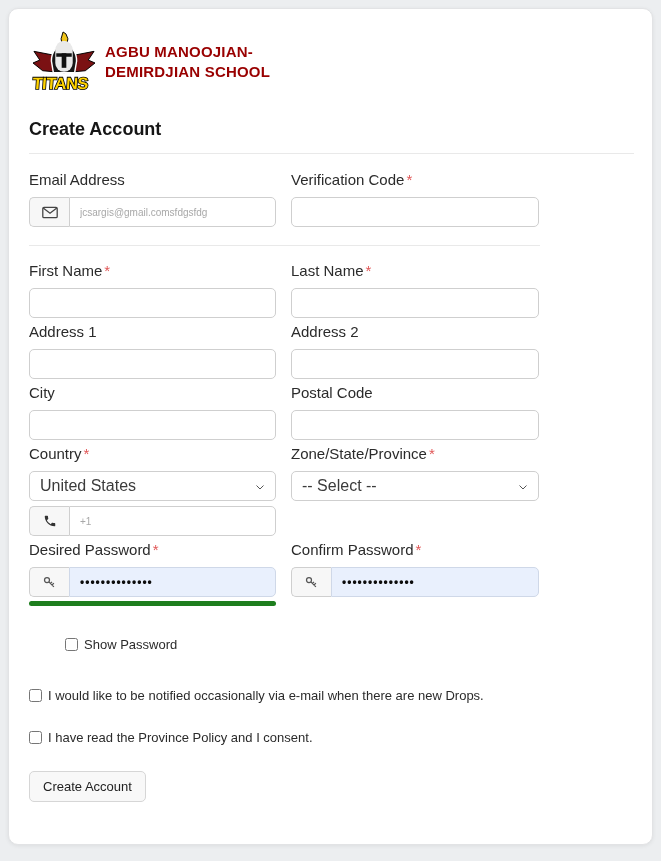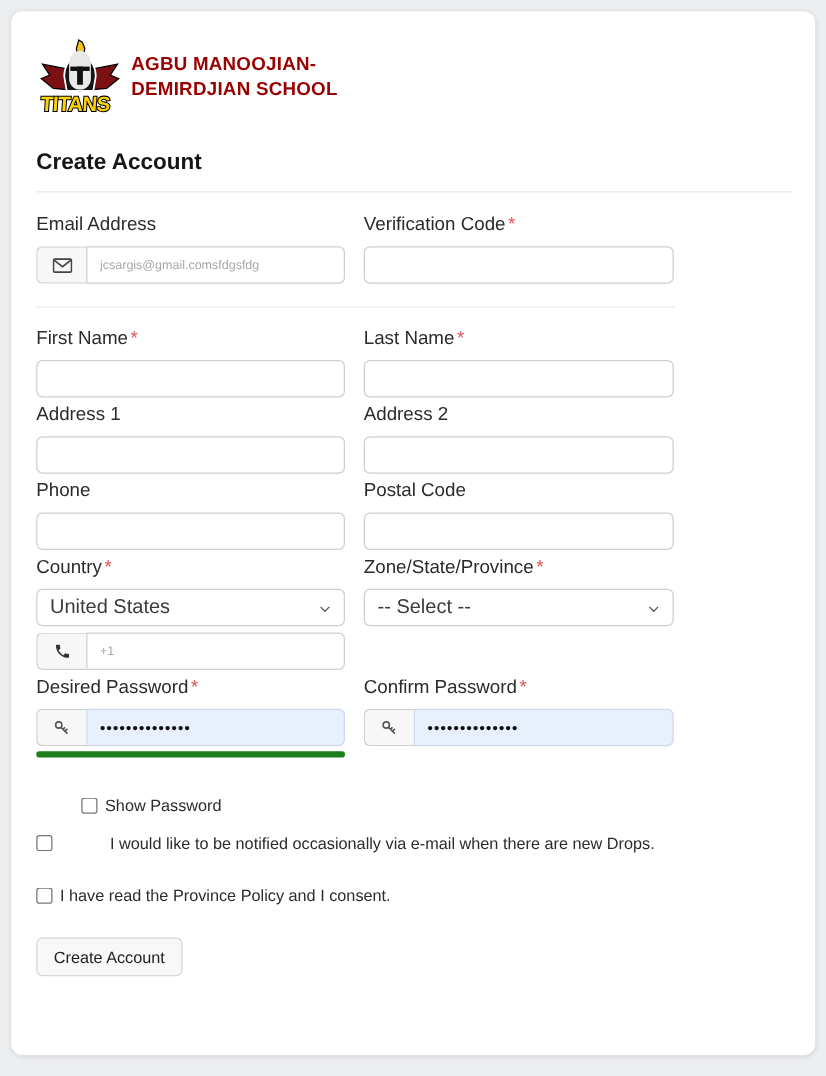--- a/index.html
+++ b/index.html
@@ -57,21 +57,21 @@
   .select {
     position:relative; width:100%; height:30px; border:1px solid #cfcfcf; border-radius:5px;
     background:#fff; display:flex; align-items:center; padding:0 26px 0 10px;
     font-size:16px; color:#3b3b3b; cursor:pointer;
   }
   .select .chev { position:absolute; right:9px; top:9px; pointer-events:none; }
   
   .check-row { display:flex; align-items:center; font-size:13px; color:#2b2b2b; }
   .check-row input[type=checkbox] { width:13px; height:13px; margin:0 6px 0 0; }
   .cr-1 { margin-top:31px;padding-left:36px; }
-  .cr-2 { margin-top:15px;gap:40px; }
+  .cr-2 { margin-top:36px; }
   .cr-3 { margin-top:27px; }
   .privacy-link { color:inherit; text-decoration:none; }
   
   .btn {
     margin-top:26px; display:inline-block;
     background:#f8f8f8; border:1px solid #d6d6d6; border-radius:5px;
     padding:7px 13px; font-size:13px; color:#222; cursor:pointer;
     font-family:"Liberation Sans", sans-serif;
   }
   svg { display:block; }
@@ -151,21 +151,21 @@
     </div>
     <div class="colR">
       <label class="field-label"><span>Address 2</span></label>
       <input class="text-input" type="text" value="" style="">
     </div>
   </div>
 
   
   <div class="row2 row-gap">
     <div class="colL">
-      <label class="field-label"><span>Phone</span></label>
+      <label class="field-label"><span>City</span></label>
       <input class="text-input" type="text" value="" style="">
     </div>
     <div class="colR">
       <label class="field-label"><span>Postal Code</span></label>
       <input class="text-input" type="text" value="" style="">
     </div>
   </div>
 
   
   <div class="row2 row-gap">

